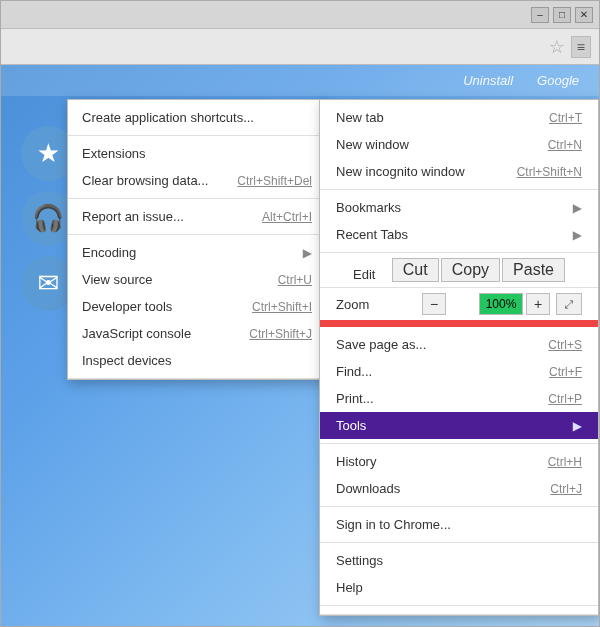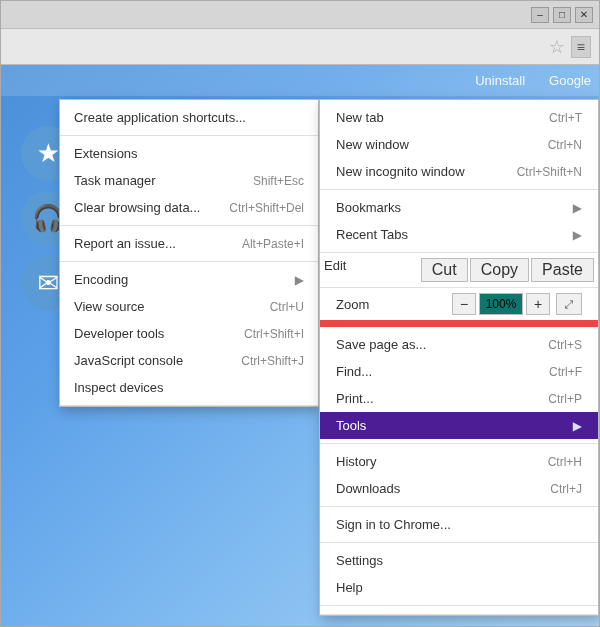--- a/index.html
+++ b/index.html
@@ -90,24 +90,25 @@
       width: 100%;
       height: 100%;
       background: linear-gradient(135deg, #4a90d9 0%, #5ba0e8 30%, #7cb8f0 60%, #aad4f5 100%);
       display: flex;
       flex-direction: column;
       align-items: stretch;
     }
 
     .page-nav {
       background: rgba(255,255,255,0.15);
-      padding: 8px 8px;
+      padding: 8px 20px;
       display: flex;
       justify-content: flex-end;
       gap: 24px;
+      font-style: italic;
     }
 
     .page-nav span {
       color: #fff;
       font-size: 13px;
       opacity: 0.9;
     }
 
     .page-main {
       display: flex;
@@ -210,36 +211,37 @@
 
     .menu-item.active {
       background: #4c1d95;
       color: #fff;
     }
 
     .menu-item .shortcut {
       color: #888;
       font-size: 12px;
       margin-left: 20px;
+      text-decoration: underline;
     }
 
     .menu-item .arrow {
       color: #888;
       font-size: 12px;
     }
 
     .menu-item.active .arrow {
       color: #ddf;
     }
 
     
     .edit-row {
       display: flex;
-      align-items: flex-start;
-      padding: 5px 4px;
+      align-items: flex-end;
+      padding: 5px 33px;
       gap: 0;
       border-bottom: 1px solid #e0e0e0;
     }
 
     .edit-row-label {
       flex: 1;
       color: #333;
     }
 
     .edit-btn-group {
@@ -287,46 +289,47 @@
       align-items: center;
       justify-content: center;
       color: #333;
     }
 
     .zoom-val {
       width: 44px;
       text-align: center;
       border: 1px solid #bbb;
       height: 22px;
-      background: #0f766e;
+      background: #22c55e;
       font-size: 12px;
       display: flex;
       align-items: center;
       justify-content: center;
+      margin-left: 30px;
     }
 
     .zoom-full {
       width: 26px;
       height: 22px;
       background: #f0f0f0;
       border: 1px solid #bbb;
       cursor: pointer;
       display: flex;
       align-items: center;
       justify-content: center;
       font-size: 11px;
       margin-left: 3px;
       color: #555;
     }
 
     
     .tools-submenu {
       position: absolute;
       top: 34px;
-      right: 280px;
+      right: 272px;
       width: 260px;
       background: #fff;
       border: 1px solid #bbb;
       box-shadow: 2px 4px 12px rgba(0,0,0,0.25);
       pointer-events: all;
     }
 
     .tools-submenu .menu-item {
       padding: 6px 14px;
     }
@@ -378,32 +381,28 @@
         <div class="menu-section">
           <div class="menu-item">
             <span>Create application shortcuts...</span>
           </div>
         </div>
         <div class="menu-section">
           <div class="menu-item">
             <span>Extensions</span>
           </div>
           <div class="menu-item">
-            <span>Task manager</span>
-            <span class="shortcut">Shift+Esc</span>
-          </div>
-          <div class="menu-item">
             <span>Clear browsing data...</span>
             <span class="shortcut">Ctrl+Shift+Del</span>
           </div>
         </div>
         <div class="menu-section">
           <div class="menu-item">
             <span>Report an issue...</span>
-            <span class="shortcut">Alt+Paste+I</span>
+            <span class="shortcut">Alt+Ctrl+I</span>
           </div>
         </div>
         <div class="menu-section">
           <div class="menu-item">
             <span>Encoding</span>
             <span class="arrow">▶</span>
           </div>
           <div class="menu-item">
             <span>View source</span>
             <span class="shortcut">Ctrl+U</span>

